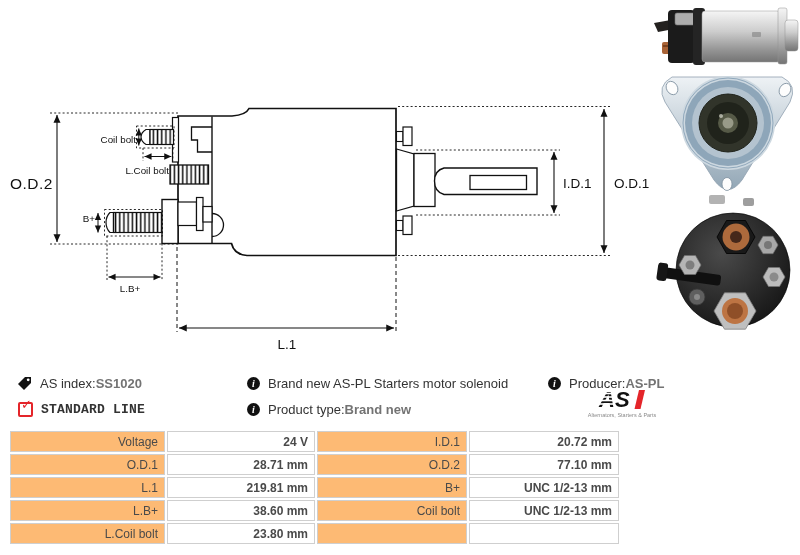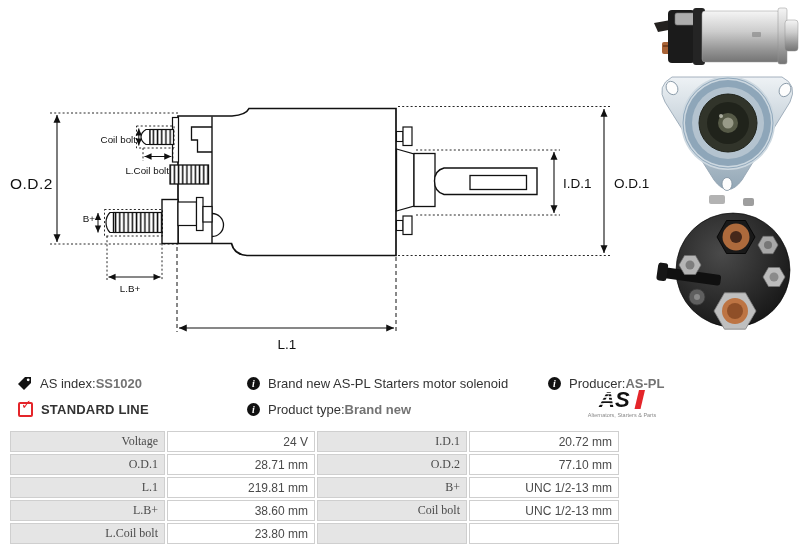--- a/index.html
+++ b/index.html
@@ -7,30 +7,30 @@
     width:800px;height:555px;background:#ffffff;position:relative;overflow:hidden;
     font-family:"Liberation Sans","DejaVu Sans",sans-serif;color:#2b2b2b;
   }
   .abs{position:absolute;}
   
   .info-item{position:absolute;display:flex;align-items:center;font-size:13px;white-space:nowrap;}
   .info-item .txt{margin-left:8px;color:#333;}
   .info-item b{color:#737373;}
   .info-ic{width:13px;height:13px;border-radius:50%;background:#111;color:#fff;
     font:bold italic 10px/13px "Liberation Serif","DejaVu Serif",serif;text-align:center;flex:0 0 13px;}
-  .std-line{color:#e4252a;font-weight:bold;letter-spacing:.2px;}
+  .std-line{color:#e4252a;font-weight:bold;letter-spacing:.2px;font-family:Liberation Mono, monospace;}
   .chk{width:11px;height:11px;border:2px solid #e4252a;border-radius:2px;position:relative;flex:0 0 11px;}
   .chk span{position:absolute;left:1px;top:-7px;color:#e4252a;font-size:13px;font-weight:bold;}
   .logo-caption{position:absolute;font-size:5.5px;color:#8a8a8a;text-align:center;width:76px;}
   
   table.spec{position:absolute;left:8px;top:429px;border-collapse:separate;border-spacing:2px;table-layout:fixed;}
   table.spec td{height:19px;font-size:12px;color:#4a4a4a;text-align:right;padding:0 6px 0 2px;
     border:1px solid #cfcfcf;overflow:hidden;white-space:nowrap;}
-  td.lbl{background:#e5e5e5;font-family:Liberation Serif, serif;}
-  td.val{background:#ffffff;}
+  td.lbl{background:#fdba74;}
+  td.val{background:#ffffff;font-weight:bold;}
   svg text{font-family:"Liberation Sans","DejaVu Sans",sans-serif;fill:#111;}
 </style>
 </head>
 <body>
 
 <svg class="abs" style="left:0;top:0" width="655" height="362" viewBox="0 0 655 362">
   <defs>
     <marker id="mA" viewBox="0 0 8 8" refX="7.5" refY="4" markerWidth="7.5" markerHeight="7.5" orient="auto-start-reverse">
       <path d="M0,0.6 L7.5,4 L0,7.4 Z" fill="#111"></path>
     </marker>

